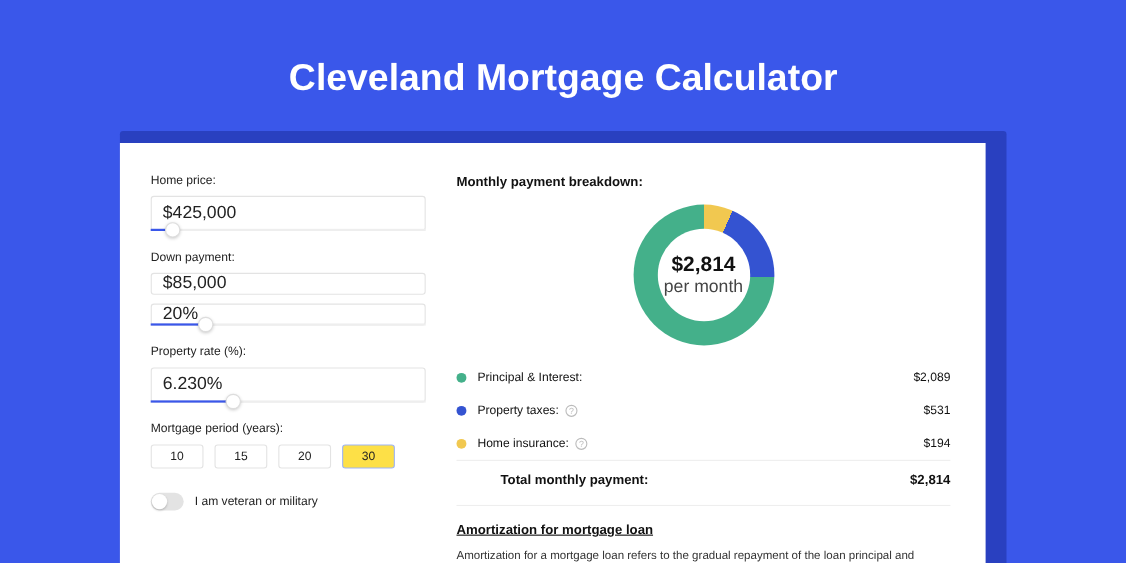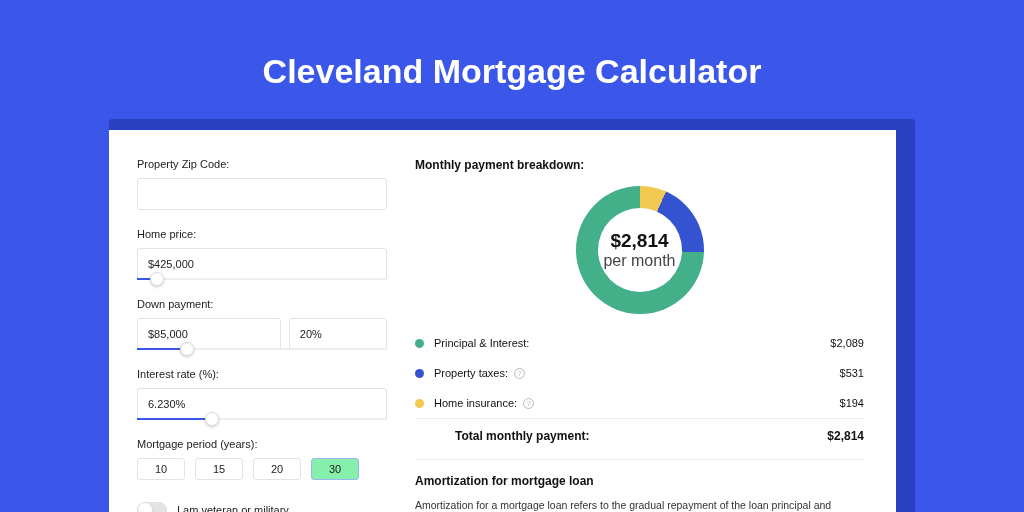--- a/index.html
+++ b/index.html
@@ -32,51 +32,51 @@
   }
   .left-col { width: 250px; flex: 0 0 250px; }
   .right-col { flex: 1; padding-left: 28px; }
   .label {
     font-size: 11px; color: #222; margin-bottom: 8px;
   }
   .text-input {
     width: 100%; height: 32px;
     border: 1px solid #e3e3e3; border-radius: 3px;
     background: #fff;
-    font-size: 11px; color: #222;
+    font-size: 16px; color: #222;
     padding: 0 10px;
   }
   .field { margin-bottom: 18px; position: relative; }
   .slider-track {
     position: absolute; left: 0; right: 0; top: 100%; height: 2px;
     background: #eee; margin-top: -2px;
   }
   .slider-fill {
     position: absolute; left: 0; top: 0; height: 2px;
     background: #3a57ea;
   }
   .slider-thumb {
     position: absolute; top: -6px; width: 14px; height: 14px;
     border-radius: 50%; background: #fff;
     border: 1px solid #ddd;
     box-shadow: 0 1px 3px rgba(0,0,0,.2);
     transform: translateX(-50%);
   }
-  .two-inputs { display: flex; gap: 8px; }
+  .two-inputs { display: flex; gap: 8px; flex-direction: column; }
   .two-inputs .text-input:first-child { flex: 1.6; }
   .two-inputs .text-input:last-child { flex: 1; }
   .period-row { display: flex; gap: 10px; }
   .period-btn {
     width: 48px; height: 22px;
     border: 1px solid #e3e3e3; border-radius: 3px;
     background: #fff; font-size: 11px; color: #222;
     display: flex; align-items: center; justify-content: center;
     cursor: pointer;
   }
-  .period-btn.active { background: #86efac; border-color: #9db4f5; }
+  .period-btn.active { background: #fde047; border-color: #9db4f5; }
   .toggle-row { display: flex; align-items: center; gap: 10px; margin-top: 22px; }
   .toggle {
     width: 30px; height: 16px; border-radius: 10px;
     background: #e3e3e3; position: relative;
   }
   .toggle::after {
     content: ''; position: absolute; width: 14px; height: 14px;
     border-radius: 50%; background: #fff; top: 1px; left: 1px;
     box-shadow: 0 1px 2px rgba(0,0,0,.2);
   }
@@ -112,37 +112,33 @@
     font-size: 8px; color: #bbb;
   }
   .total-row {
     display: flex; font-size: 12px; font-weight: 700;
     border-top: 1px solid #eee; padding: 10px 0 16px;
   }
   .total-row .legend-label { flex: 1; margin-left: 40px; }
   .amort {
     border-top: 1px solid #eee; padding-top: 14px;
   }
-  .amort-title { font-size: 12px; font-weight: 700; margin-bottom: 10px; }
+  .amort-title { font-size: 12px; font-weight: 700; margin-bottom: 10px; text-decoration: underline; }
   .amort-body { font-size: 10.5px; color: #333; line-height: 1.5; }
 </style>
 </head>
 <body>
 
 <div class="hero-title" data-bind="hero.title">Cleveland Mortgage Calculator</div>
 
 <div class="card-shadow">
   <div class="card">
 
     <div class="left-col">
 
-      <div class="field">
-        <div class="label" data-bind="form.zip_label">Property Zip Code:</div>
-        <input class="text-input" data-bind-attr="value:form.zip_value" value="" style="">
-      </div>
 
       <div class="field">
         <div class="label" data-bind="form.home_price_label">Home price:</div>
         <input class="text-input" data-bind-attr="value:form.home_price_value" value="$425,000" style="">
         <div class="slider-track">
           <div class="slider-fill" data-bind-attr="style:_computed.home_price_fill" style="width:8%;"></div>
           <div class="slider-thumb" data-bind-attr="style:_computed.home_price_thumb" style="left:8%;"></div>
         </div>
       </div>
 
@@ -152,21 +148,21 @@
           <input class="text-input" data-bind-attr="value:form.down_value" value="$85,000" style="">
           <input class="text-input" data-bind-attr="value:form.down_pct_value" value="20%" style="">
         </div>
         <div class="slider-track">
           <div class="slider-fill" data-bind-attr="style:_computed.down_fill" style="width:20%;"></div>
           <div class="slider-thumb" data-bind-attr="style:_computed.down_thumb" style="left:20%;"></div>
         </div>
       </div>
 
       <div class="field">
-        <div class="label" data-bind="form.rate_label">Interest rate (%):</div>
+        <div class="label" data-bind="form.rate_label">Property rate (%):</div>
         <input class="text-input" data-bind-attr="value:form.rate_value" value="6.230%" style="">
         <div class="slider-track">
           <div class="slider-fill" data-bind-attr="style:_computed.rate_fill" style="width:30%;"></div>
           <div class="slider-thumb" data-bind-attr="style:_computed.rate_thumb" style="left:30%;"></div>
         </div>
       </div>
 
       <div class="field" style="margin-bottom:0;">
         <div class="label" data-bind="form.period_label">Mortgage period (years):</div>
         <div class="period-row">

